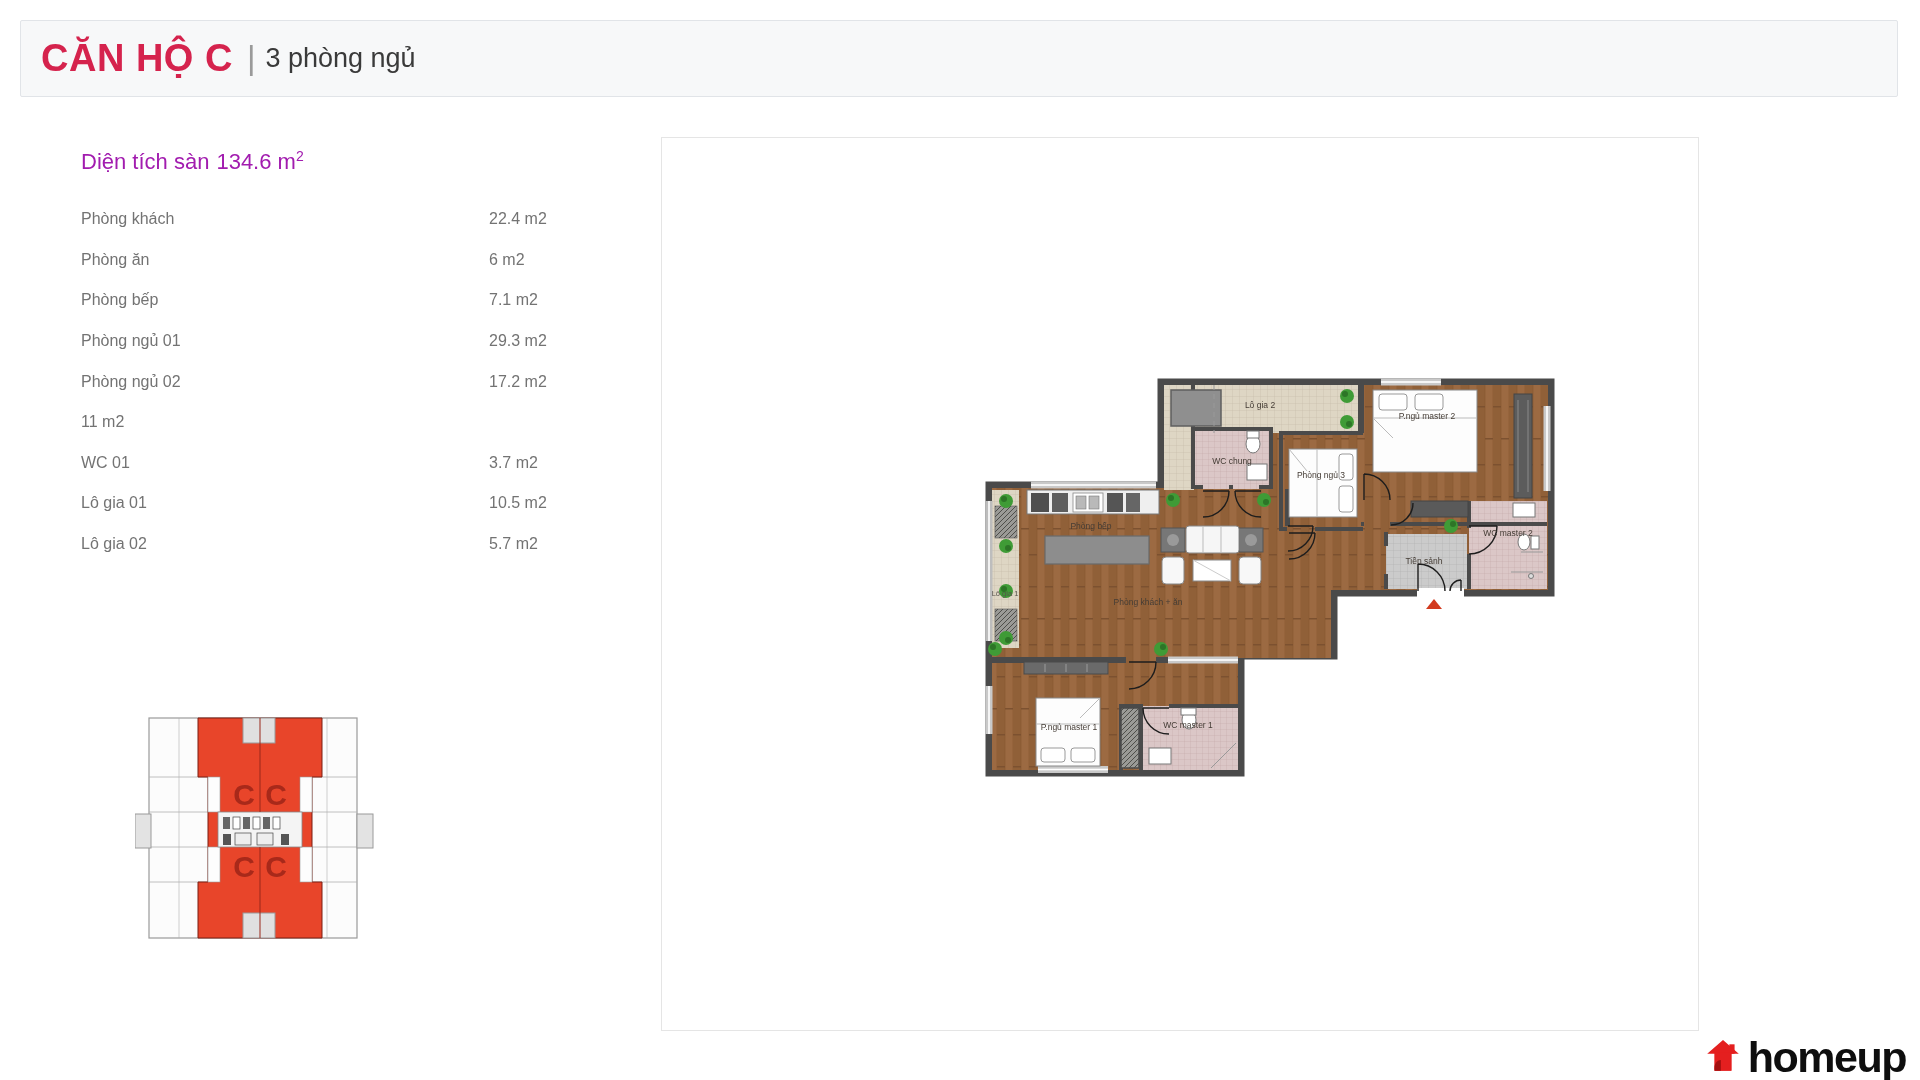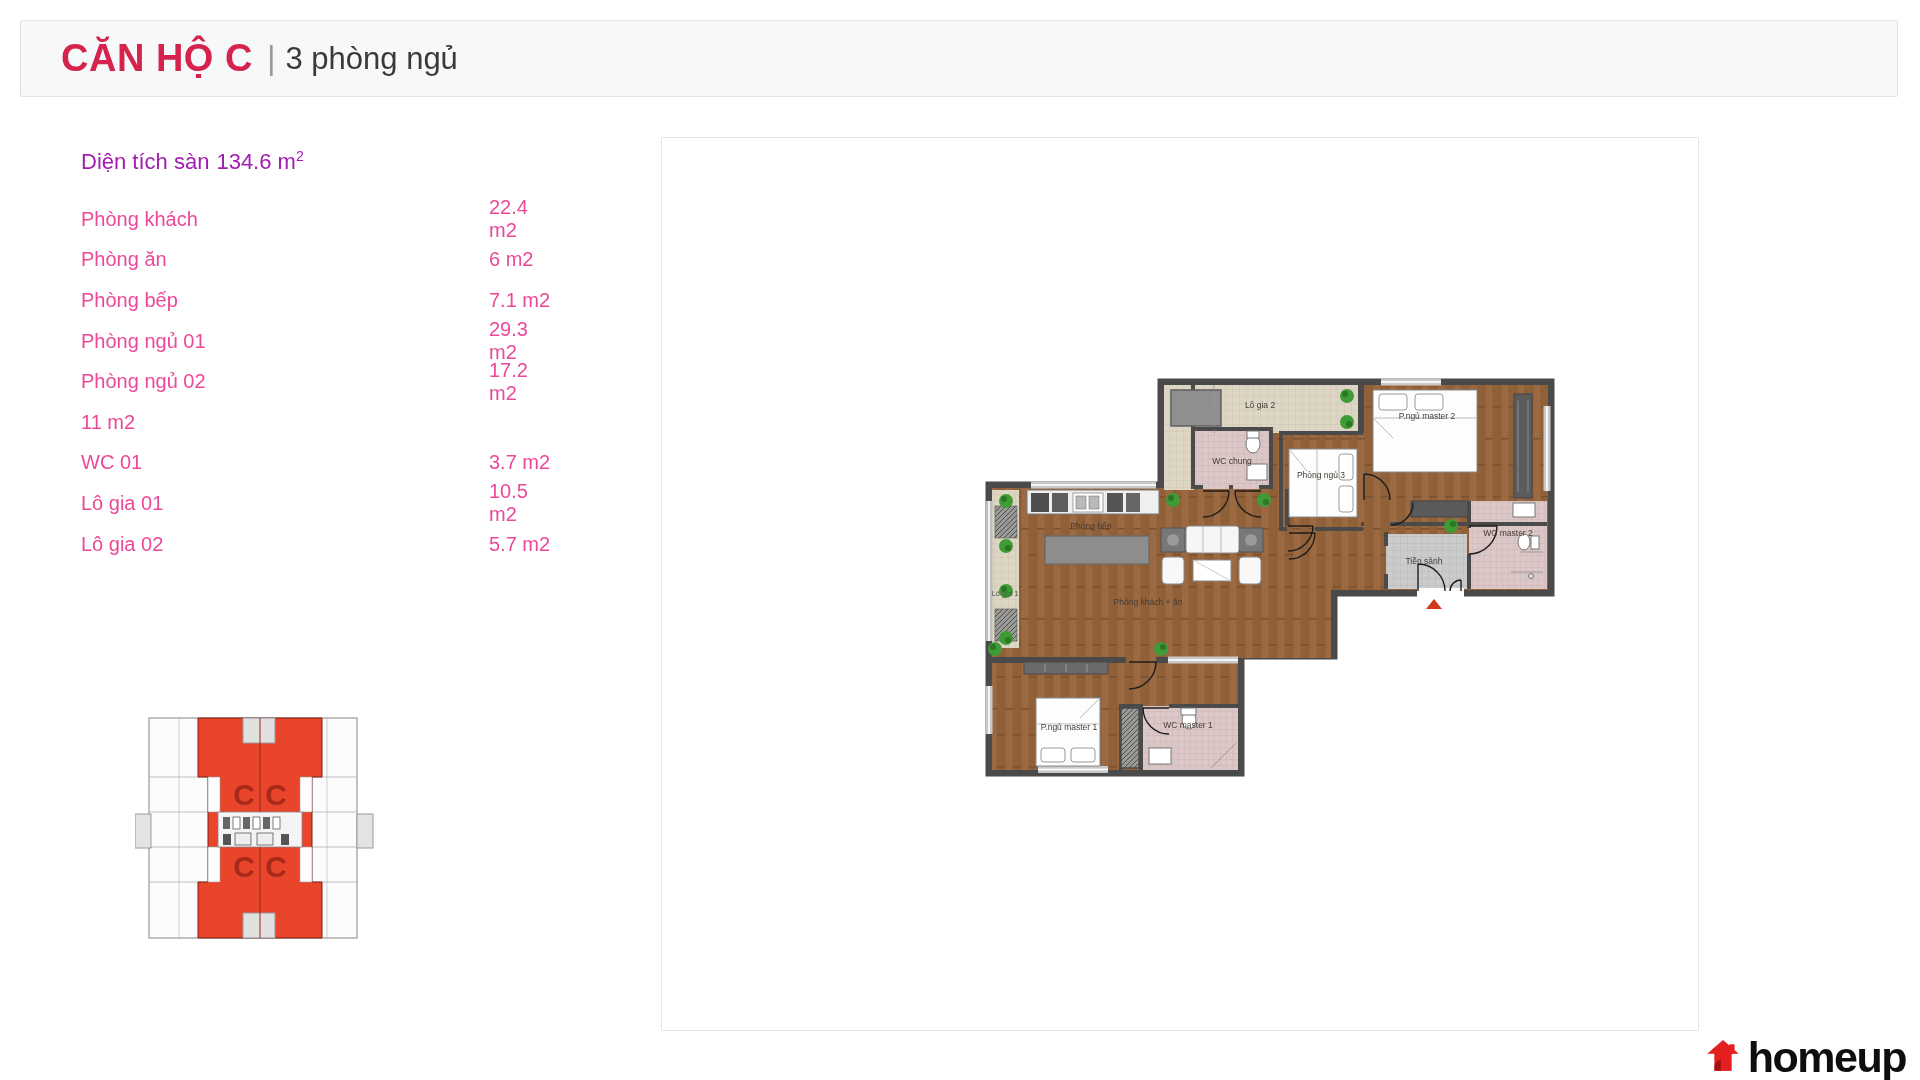--- a/index.html
+++ b/index.html
@@ -4,29 +4,29 @@
 <style>
   html,body{margin:0;padding:0;}
   body{
     width:1920px;height:1080px;position:relative;overflow:hidden;
     background:#ffffff;
     font-family:"Liberation Sans","DejaVu Sans",sans-serif;
   }
   .header{
     position:absolute;left:20px;top:20px;width:1878px;height:77px;
     background:#f7f8f9;border:1px solid #e1e4e8;border-radius:2px;
-    display:flex;align-items:center;padding-left:40px;box-sizing:border-box;
+    display:flex;align-items:center;padding-left:20px;box-sizing:border-box;
   }
   .title{color:#d5234d;font-size:38px;font-weight:bold;letter-spacing:.5px;}
   .sep{color:#9a9a9a;font-size:33px;font-weight:300;margin:0 10px 2px 14px;}
-  .subtitle{color:#3a3a3a;font-size:31px;}
+  .subtitle{color:#3a3a3a;font-size:27px;}
   .area-heading{position:absolute;left:81px;top:148px;font-size:22px;color:#a21caf;}
   .area-heading .val{margin-left:7px;}
   .area-heading sup{font-size:14px;}
-  .rooms-table{position:absolute;left:81px;top:199px;width:480px;font-size:20px;color:#ec4899;}
+  .rooms-table{position:absolute;left:81px;top:199px;width:480px;font-size:16px;color:#737373;}
   .room-row{height:40.6px;display:flex;align-items:center;}
   .room-label{width:408px;}
   .room-area{flex:1;}
   .panel{
     position:absolute;left:661px;top:137px;width:1038px;height:894px;
     border:1px solid #e5e5e5;background:#fff;box-sizing:border-box;
   }
   .floorplan{position:absolute;left:319px;top:238px;}
   .keyplan{position:absolute;left:135px;top:716px;}
   svg text{font-family:"Liberation Sans","DejaVu Sans",sans-serif;}

